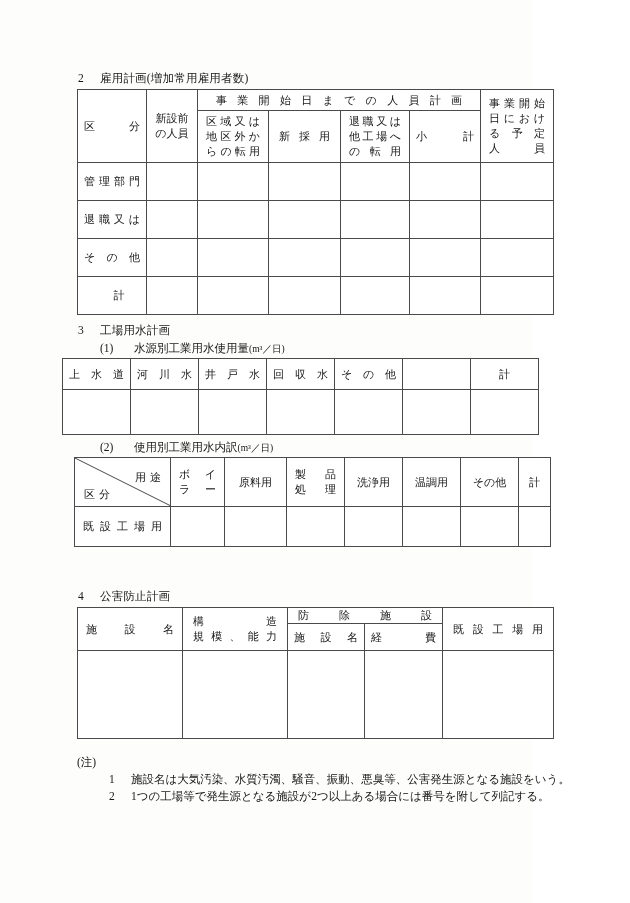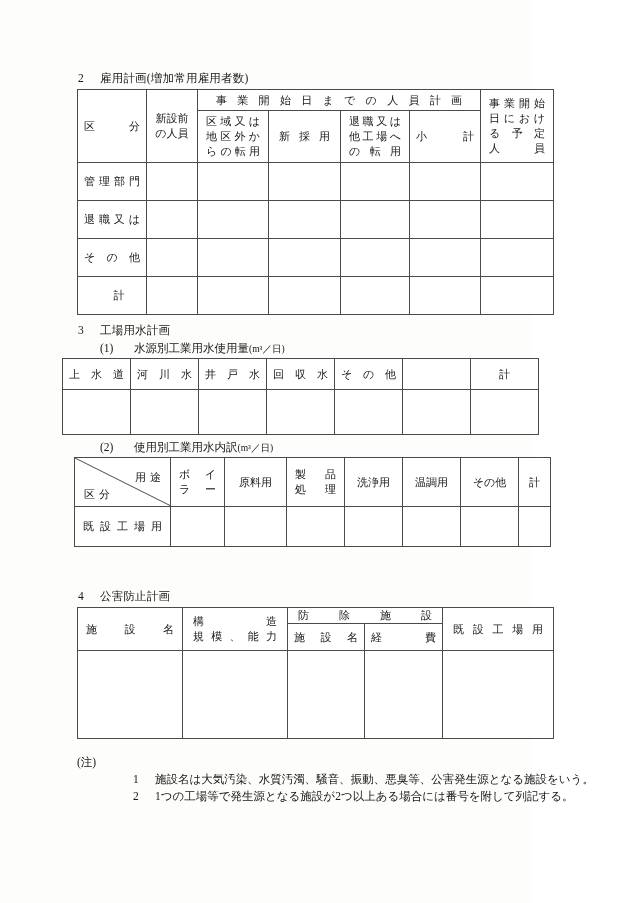--- a/index.html
+++ b/index.html
@@ -136,21 +136,21 @@
     position: absolute;
     font-size: 11.5px;
     line-height: 17px;
   }
   .notes .note-head {
     display: block;
     margin-left: 0;
   }
   .notes .note-row {
     display: block;
-    margin-left: 56px;
+    margin-left: 32px;
     white-space: nowrap;
     font-family: Liberation Serif, serif;
   }
   .notes .note-idx {
     display: inline-block;
     width: 22px;
   }
   .unit {
     font-size: 9.5px;
   }

